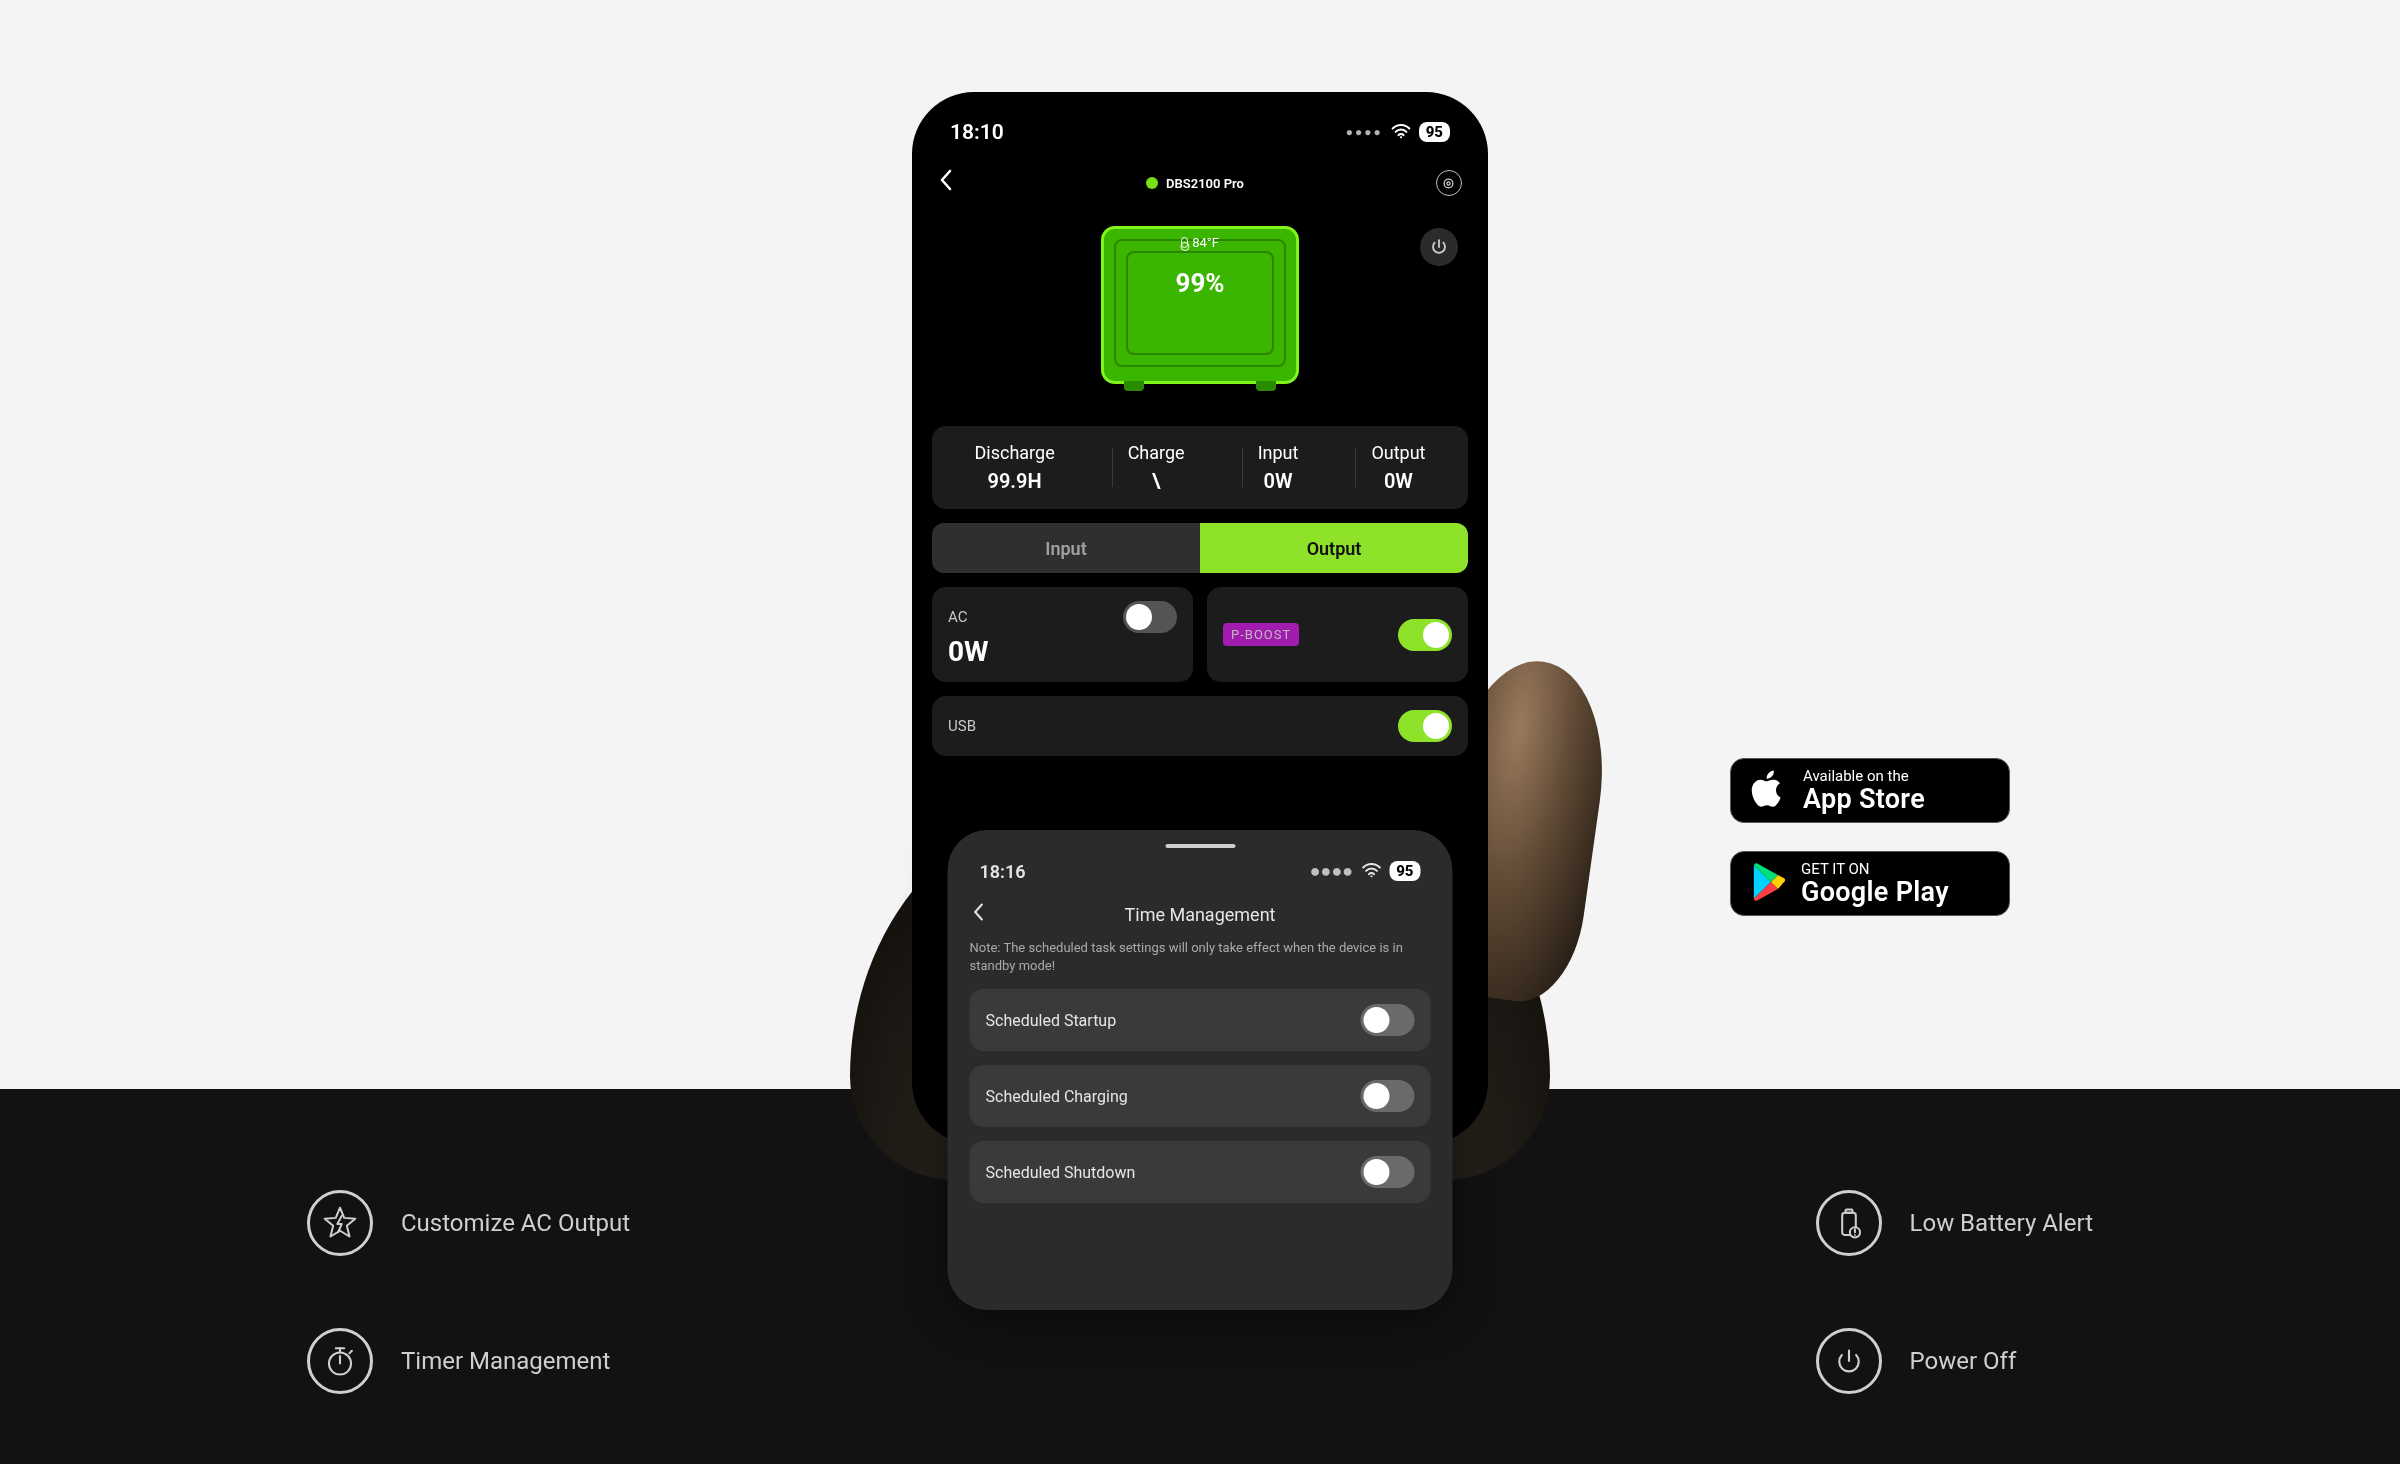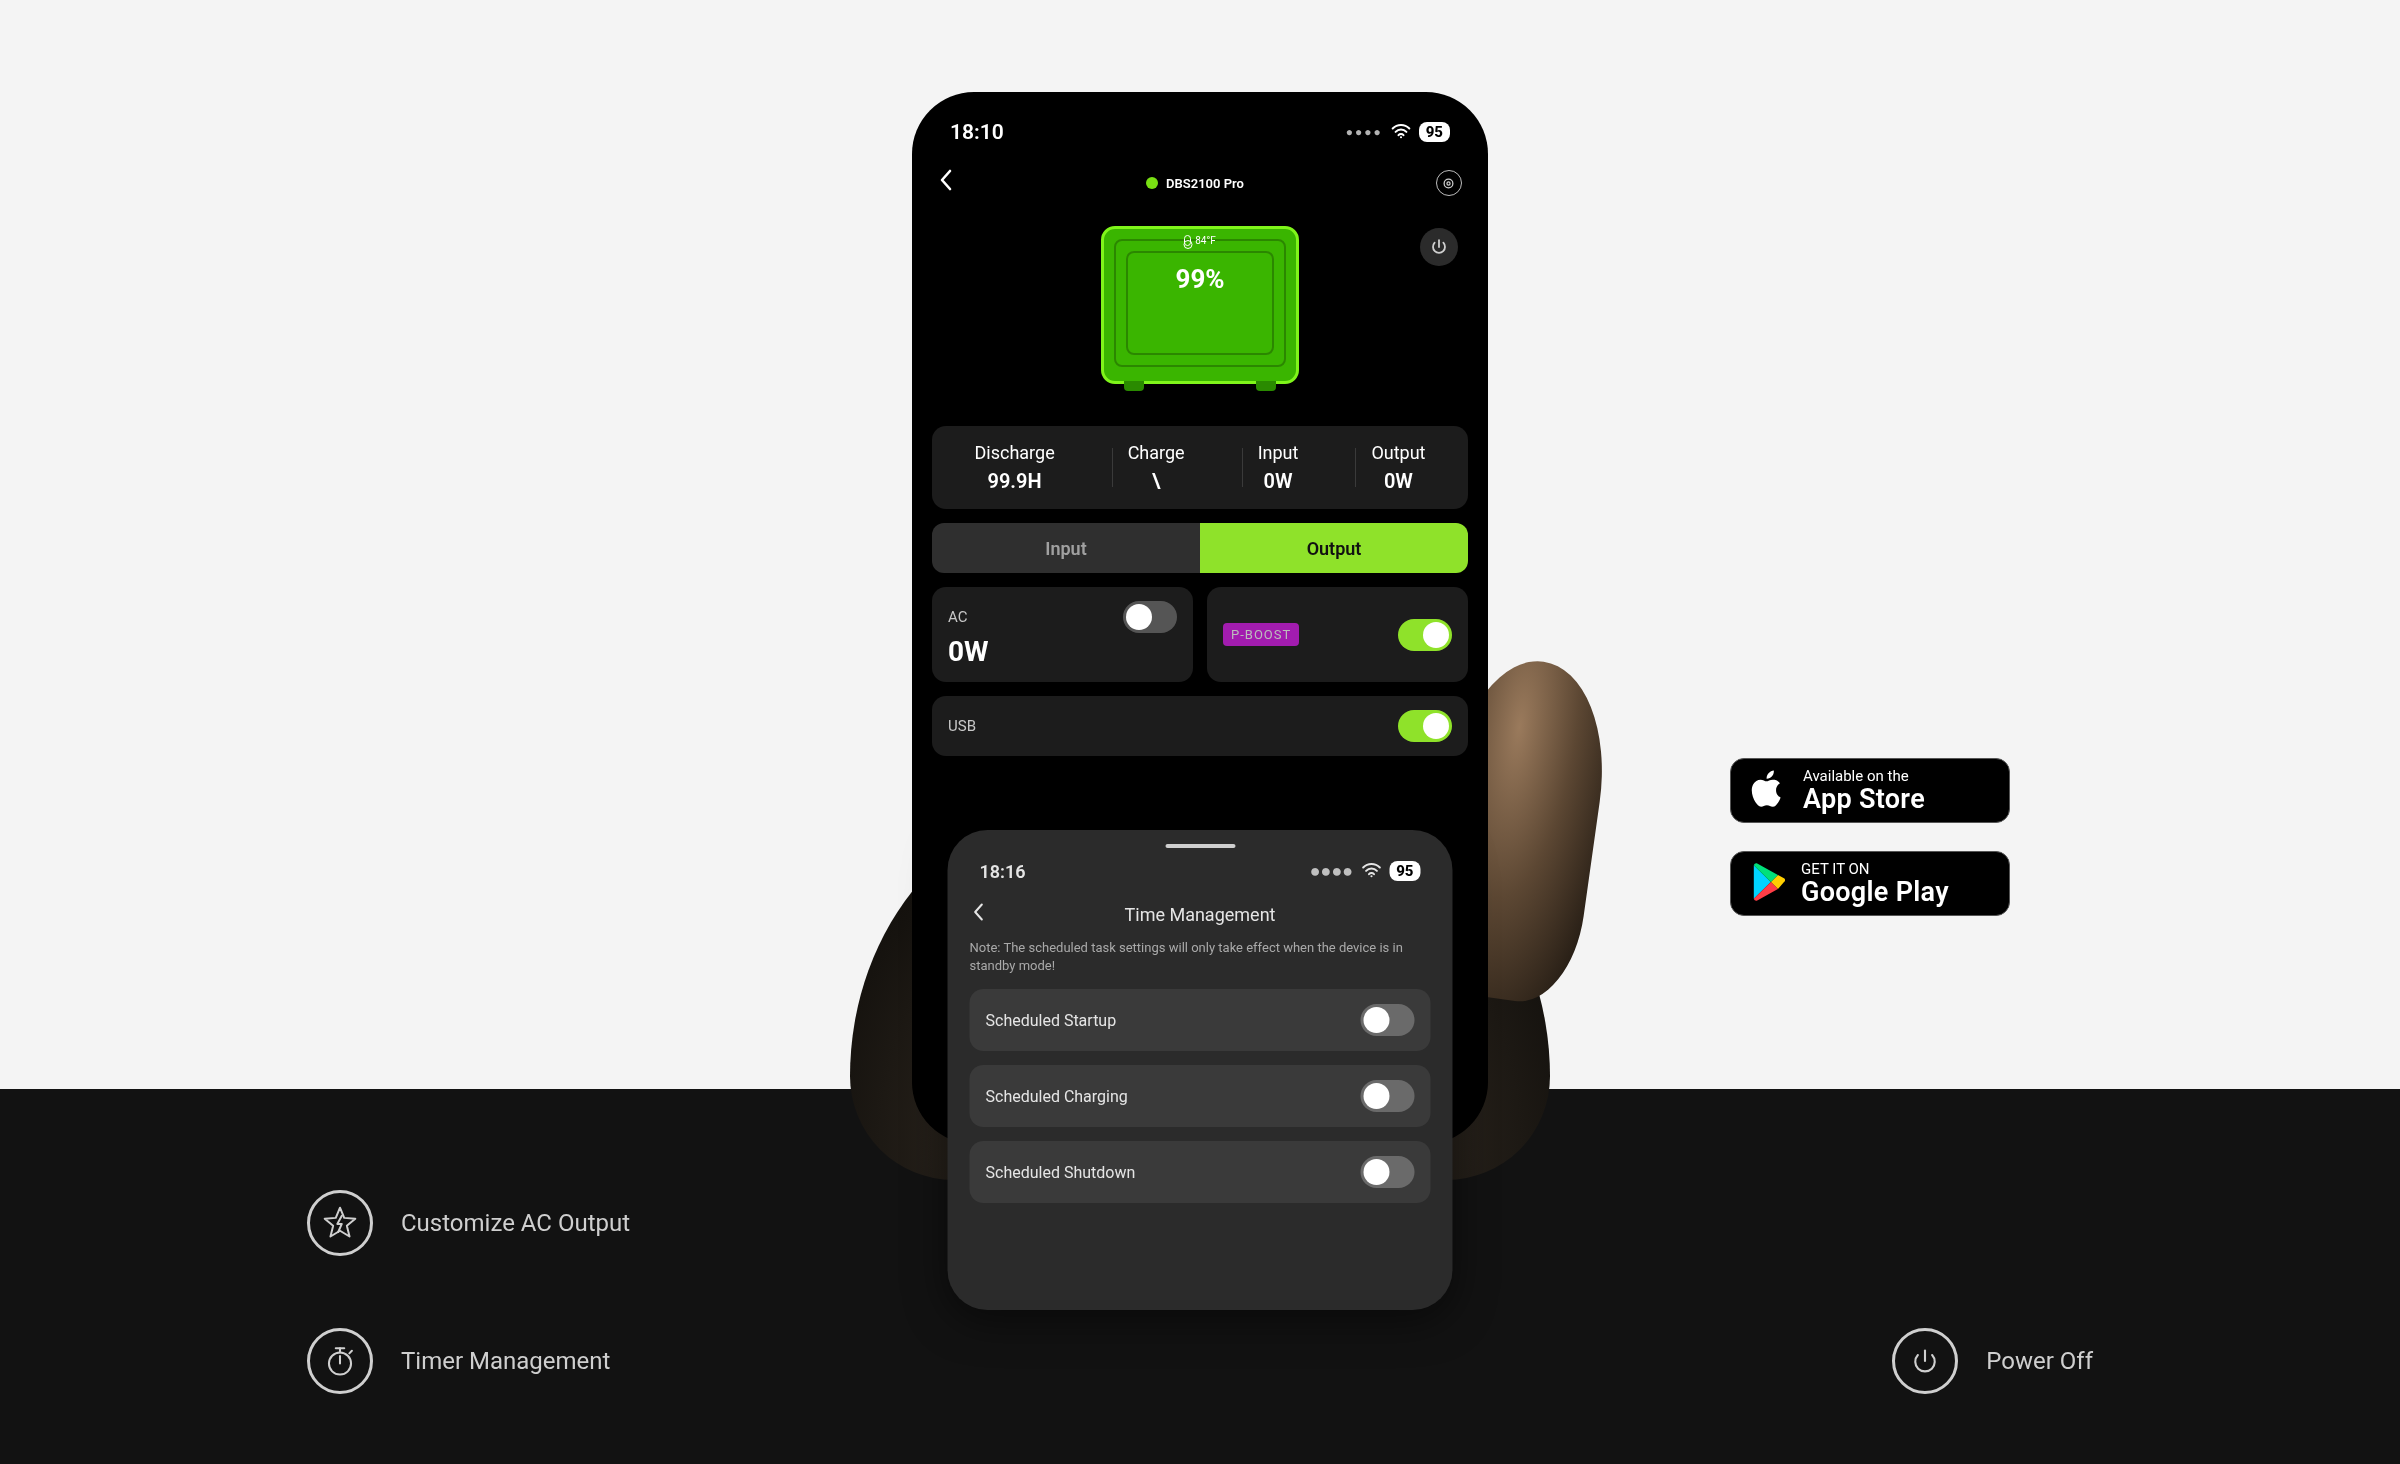--- a/index.html
+++ b/index.html
@@ -23,21 +23,21 @@
   .dot-status{width:12px;height:12px;border-radius:50%;background:#79e013;display:inline-block}
   .gear{width:26px;height:26px;display:flex;align-items:center;justify-content:center;border:1.6px solid #bdbdbd;border-radius:50%;font-size:14px;color:#ccc}
 
   .device-row{display:flex;align-items:flex-start;justify-content:center;margin-top:28px;position:relative}
   .device-card{width:198px;height:158px;border-radius:14px;background:#3ab500;border:3px solid #7ff51a;position:relative;display:flex;flex-direction:column;align-items:center;padding-top:6px}
   .device-card::before,.device-card::after{content:"";position:absolute;border:2px solid rgba(0,0,0,.25);border-radius:8px}
   .device-card::before{inset:10px 10px 14px 10px}
   .device-card::after{inset:22px 22px 26px 22px}
   .device-feet{position:absolute;bottom:-10px;left:20px;right:20px;display:flex;justify-content:space-between}
   .device-feet span{width:20px;height:10px;background:#2a8a00;border-bottom-left-radius:4px;border-bottom-right-radius:4px}
-  .temp{display:flex;align-items:center;gap:4px;color:#fff;font-size:10px;z-index:2}
+  .temp{display:flex;align-items:center;gap:4px;color:#fff;font-size:13px;z-index:2}
   .temp .thermo{width:7px;height:11px;border:1px solid #fff;border-radius:4px;position:relative}
   .temp .thermo::after{content:"";position:absolute;left:50%;transform:translateX(-50%);bottom:-4px;width:7px;height:7px;border:1px solid #fff;border-radius:50%}
   .soc{color:#fff;font-size:26px;font-weight:700;margin-top:18px;z-index:2}
   .powerbtn{position:absolute;right:10px;top:2px;width:38px;height:38px;border-radius:50%;background:#2b2b2b;color:#cfcfcf;display:flex;align-items:center;justify-content:center;font-size:19px}
 
   .stats{margin-top:42px;background:#1c1c1c;border-radius:14px;display:flex;align-items:center;justify-content:space-around;padding:16px 6px}
   .stat{display:flex;flex-direction:column;align-items:center;gap:6px;color:#fff;position:relative}
   .stat+.stat::before{content:"";position:absolute;left:-16px;top:6px;bottom:6px;width:1px;background:#3a3a3a}
   .stat .label{font-size:18px;color:#ffffff}
   .stat .value{font-size:20px;font-weight:600}
@@ -294,20 +294,32 @@
           <line x1="31" y1="11" x2="34" y2="8"></line>
         </svg>
     </span>
     <span>Timer Management</span>
   </div>
 </div>
 
 <div class="features-right">
   <div class="feature">
     <span class="ficon">
+      <svg viewBox="0 0 40 40" width="34" height="34" fill="none" stroke="#cfcfcf" stroke-width="2.4" stroke-linejoin="round">
+          <rect x="12" y="8" width="16" height="26" rx="3"></rect>
+          <rect x="16" y="4" width="8" height="4" rx="1"></rect>
+          <circle cx="27" cy="31" r="6" fill="#121212"></circle>
+          <line x1="27" y1="27.5" x2="27" y2="31" stroke-linecap="round"></line>
+          <circle cx="27" cy="34" r="1" fill="#cfcfcf" stroke="none"></circle>
+        </svg>
+    </span>
+    <span>Low Battery Alert</span>
+  </div>
+  <div class="feature">
+    <span class="ficon">
       <svg viewBox="0 0 40 40" width="30" height="30" fill="none" stroke="#cfcfcf" stroke-width="2.8" stroke-linecap="round">
           <path d="M20 6 L20 20"></path>
           <path d="M10.5 12 A13 13 0 1 0 29.5 12"></path>
         </svg>
     </span>
     <span>Power Off</span>
   </div>
 </div>
 
 </body></html>

